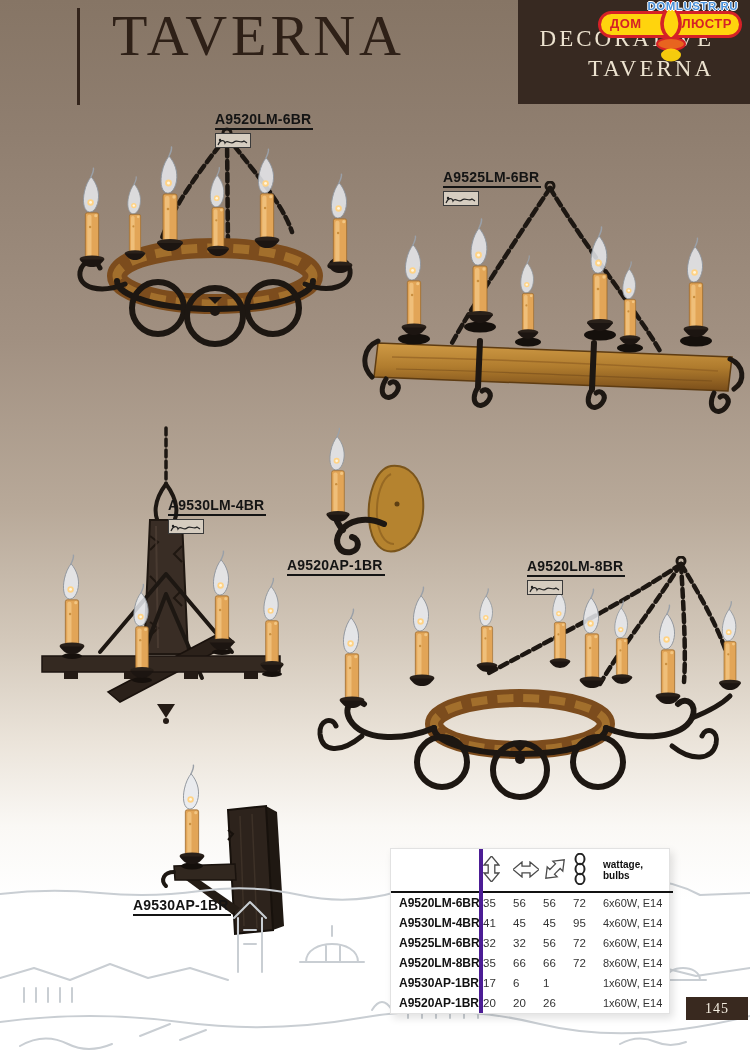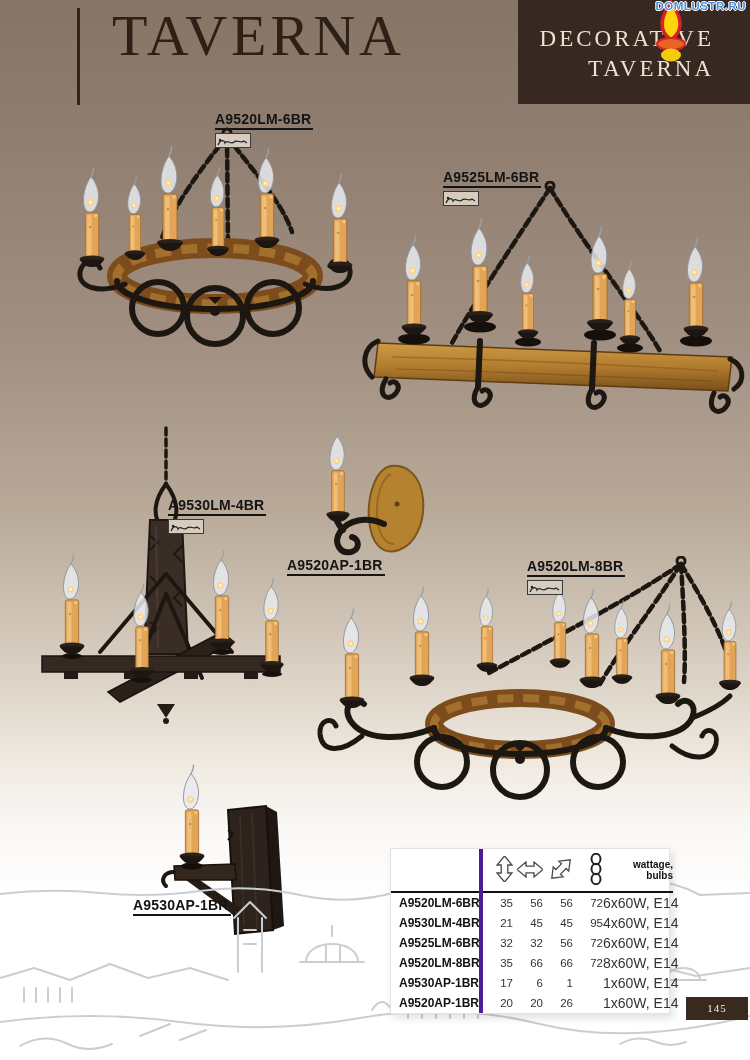--- a/index.html
+++ b/index.html
@@ -14,21 +14,21 @@
   .collection-line{position:absolute;right:36px;color:#ece2cf;font-family:"Liberation Serif",serif;
     font-size:23px;letter-spacing:3px;white-space:nowrap;}
   .cl1{top:26px;} .cl2{top:56px;}
   
   .logo{position:absolute;left:596px;top:0;width:150px;height:70px;z-index:15;}
   .logo-pill{position:absolute;left:2px;top:11px;width:138px;height:21px;background:#ffd40d;
     border:3px solid #d52127;border-radius:14px;}
   .logo-word{position:absolute;top:2px;color:#d52127;font-weight:bold;font-size:13px;letter-spacing:.5px;}
   .lw1{left:9px;} .lw2{right:7px;}
   .logo-chand{position:absolute;left:54px;top:0;}
-  .watermark{position:absolute;right:4px;top:0;z-index:20;color:#4a90d9;font-weight:bold;font-size:11.5px;
+  .watermark{position:absolute;right:12px;top:0;z-index:20;color:#4a90d9;font-weight:bold;font-size:11.5px;
     letter-spacing:.5px;text-shadow:-1px 0 #fff,1px 0 #fff,0 -1px #fff,0 1px #fff;}
   
   .product-label{position:absolute;z-index:5;}
   .code{display:inline-block;font-weight:bold;font-size:14px;color:#141414;letter-spacing:.2px;
     border-bottom:2px solid #141414;padding:0 2px 1px 0;}
   .mini-icon{display:block;margin-top:3px;width:36px;height:15px;border:1.5px solid #3a3a3a;
     background:#d6cdc0;box-sizing:border-box;}
   .art{position:absolute;}
   
   .chain{stroke:#1d1712;stroke-width:4.5;fill:none;stroke-dasharray:8 4.5;stroke-linecap:round;}
@@ -36,31 +36,31 @@
   .iron{stroke:#1d1712;fill:none;stroke-linecap:round;}
   .wood-ring{stroke:#7c4c1d;fill:none;}
   .wood-tex{stroke:#a9762f;fill:none;stroke-dasharray:16 10;opacity:.85;}
   
   .sketch{position:absolute;left:0;top:860px;z-index:1;}
   .sketch g{stroke:#c9ced3;stroke-width:2;fill:none;stroke-linecap:round;stroke-linejoin:round;}
   
   .spec-card{position:absolute;left:390px;top:848px;width:278px;height:164px;background:#fff;z-index:10;
     border:1px solid #e2e2e2;box-shadow:3px 4px 8px rgba(0,0,0,.12);}
   .spec-card table{border-collapse:collapse;width:100%;table-layout:fixed;font-size:11.5px;color:#333;}
-  .spec-card th,.spec-card td{text-align:right;padding:0;height:20px;}
+  .spec-card th,.spec-card td{text-align:left;padding:0;height:20px;}
   .spec-card thead th{border-bottom:2.5px solid #111;height:42px;vertical-align:middle;}
   .spec-card .name-col{width:88px;}
   .spec-card .num-col{width:30px;}
   .spec-card .wt-col{width:70px;}
   .spec-card td.name{text-align:left;padding-left:8px;font-weight:bold;color:#111;font-size:12px;white-space:nowrap;}
   .spec-card .vline{border-left:4px solid #4c1d95;}
-  .spec-card td.watt{font-size:14px;white-space:nowrap;}
+  .spec-card td.watt{font-size:11px;white-space:nowrap;}
   .wt-head{font-weight:bold;font-size:10px;line-height:1.15;color:#111;}
   .page-num{position:absolute;left:686px;top:997px;width:62px;height:23px;background:#39291f;z-index:10;
-    color:#f6efe2;font-family:"Liberation Serif",serif;font-size:11px;text-align:center;line-height:23px;letter-spacing:1px;}
+    color:#f6efe2;font-family:"Liberation Serif",serif;font-size:14px;text-align:center;line-height:23px;letter-spacing:1px;}
 </style>
 </head>
 <body>
 
 <div class="page">
 
   <svg width="0" height="0" style="position:absolute" aria-hidden="true">
     <defs>
       <linearGradient id="beamG" x1="0" y1="0" x2="0" y2="1">
         <stop offset="0" stop-color="#cf9a45"></stop>
@@ -103,20 +103,24 @@
 
   <div class="title-rule"></div>
   <h1 class="page-title">TAVERNA</h1>
 
   <div class="collection-panel">
     <div class="collection-line cl1">DECORATIVE</div>
     <div class="collection-line cl2">TAVERNA</div>
   </div>
 
   <div class="logo">
+    <div class="logo-pill">
+      <span class="logo-word lw1">ДОМ</span>
+      <span class="logo-word lw2">ЛЮСТР</span>
+    </div>
     <svg class="logo-chand" width="42" height="66" viewBox="0 0 42 66">
       <path d="M21,2 C31,16 35,30 21,40 C7,30 11,16 21,2 Z" fill="#ffd40d" stroke="#d52127" stroke-width="3.5"></path>
       <ellipse cx="21" cy="44" rx="14" ry="6" fill="#e8641f" stroke="#d52127" stroke-width="2"></ellipse>
       <ellipse cx="21" cy="55" rx="10" ry="6.5" fill="#ffd40d" opacity=".95"></ellipse>
     </svg>
   </div>
   <div class="watermark">DOMLUSTR.RU</div>
 
   <div class="product-label" style="left:215px;top:110px">
     <span class="code">A9520LM-6BR</span>
@@ -327,21 +331,21 @@
         <tr>
           <td class="name">A9520LM-6BR</td>
           <td class="vline">35</td>
           <td>56</td>
           <td>56</td>
           <td>72</td>
           <td class="watt">6x60W, E14</td>
         </tr>
         <tr>
           <td class="name">A9530LM-4BR</td>
-          <td class="vline">21</td>
+          <td class="vline">41</td>
           <td>45</td>
           <td>45</td>
           <td>95</td>
           <td class="watt">4x60W, E14</td>
         </tr>
         <tr>
           <td class="name">A9525LM-6BR</td>
           <td class="vline">32</td>
           <td>32</td>
           <td>56</td>

